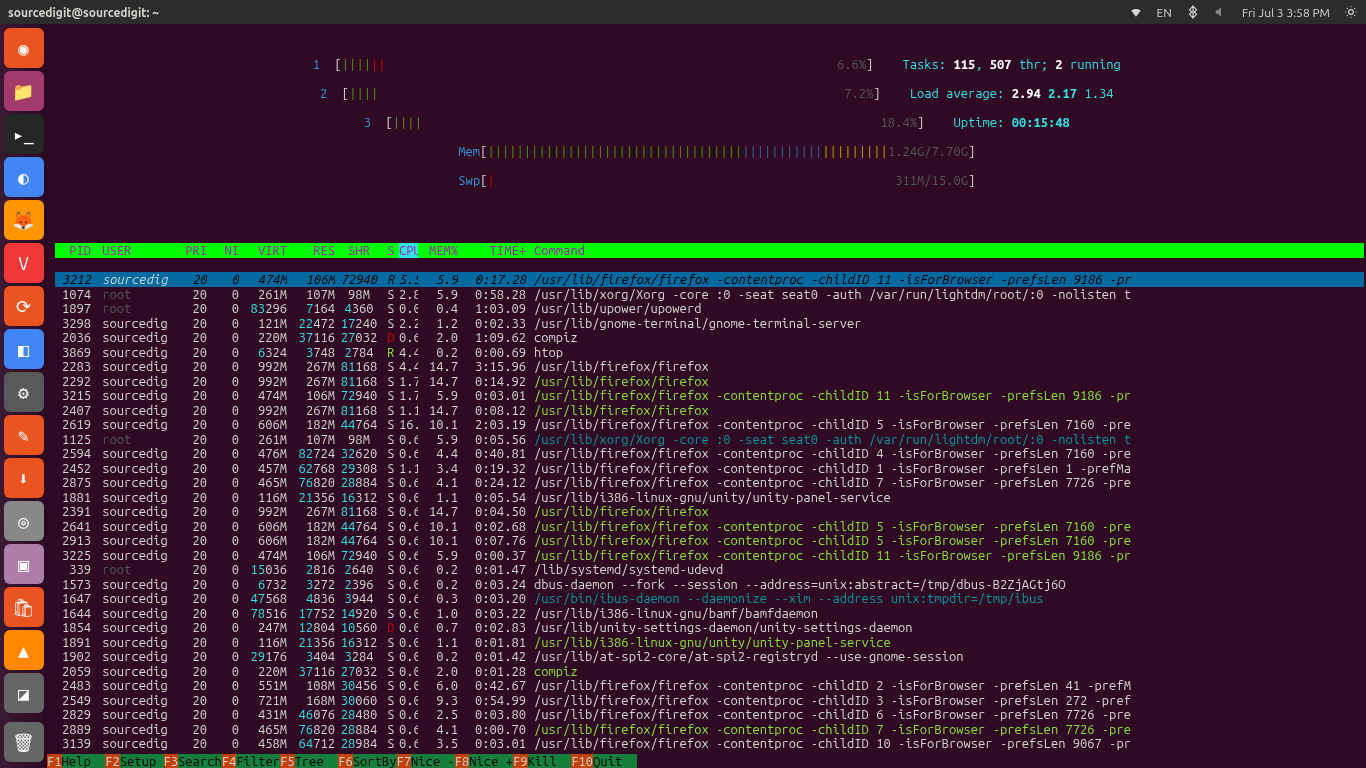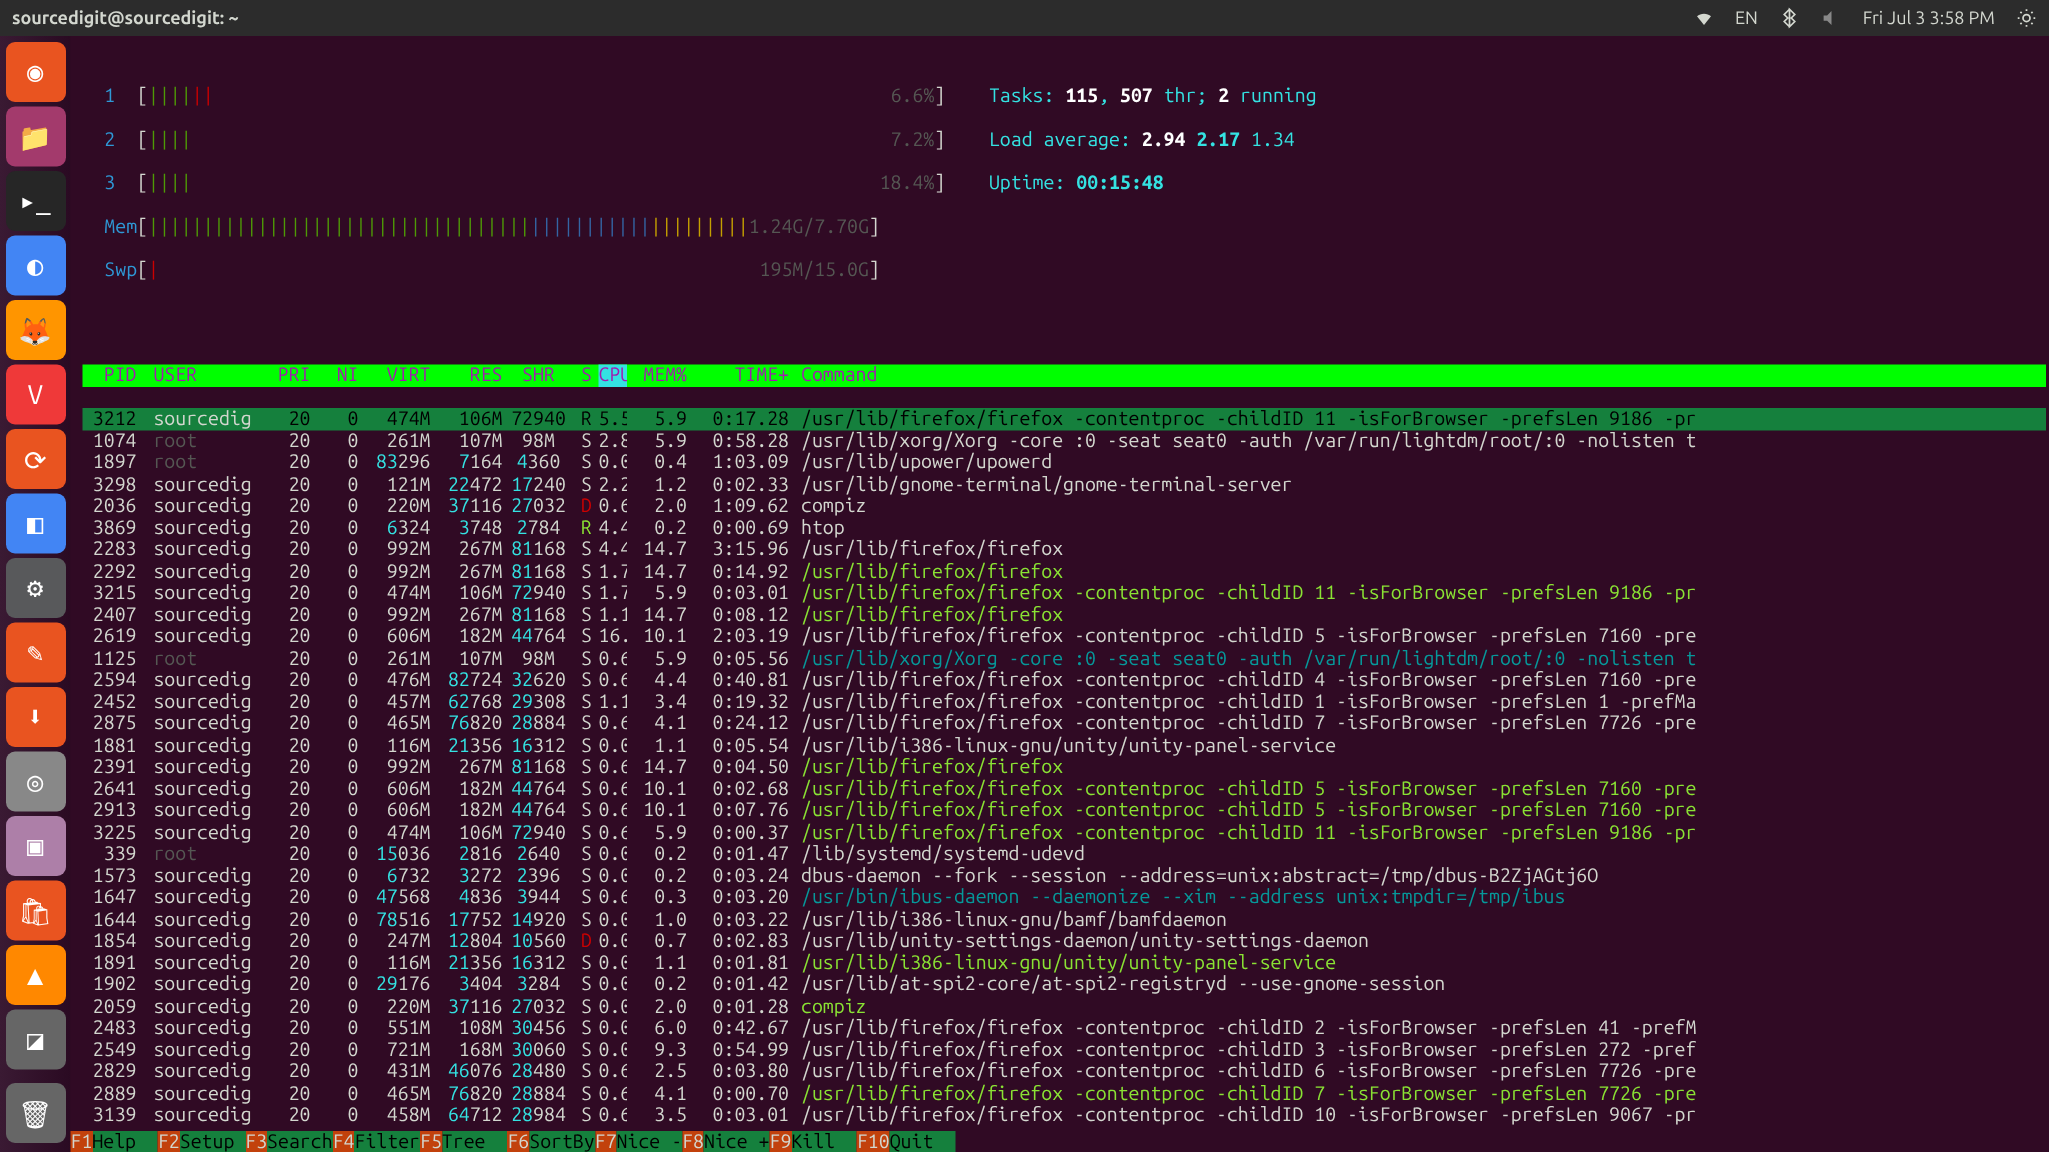--- a/index.html
+++ b/index.html
@@ -73,21 +73,21 @@
     top: 24px;
     right: 0;
     bottom: 0;
     background: #300a24;
     padding: 4px 2px 0 8px;
     line-height: 14.5px;
     white-space: pre;
     font-size: 13px;
     letter-spacing: 0;
   }
-  .meters { margin-bottom: 4px; }
+  .meters { margin-bottom: 4px; text-align: center; }
   .meters .row { height: 14.5px; }
   .c-label { color: #2e98d6; }
   .c-bracket { color: #d3d7cf; }
   .c-bar-g { color: #4e9a06; }
   .c-bar-r { color: #cc0000; }
   .c-bar-y { color: #c4a000; }
   .c-bar-b { color: #3465a4; }
   .c-dim { color: #555753; }
   .c-pct { color: #555753; }
   .c-white { color: #ffffff; font-weight: bold; }
@@ -97,21 +97,21 @@
     background: #00ff00;
     color: #a21caf;
     height: 14.5px;
     display: flex;
   }
   .header .sortcol { background: #34e2e2; }
   .plist .prow {
     height: 14.5px;
     display: flex;
   }
-  .plist .prow.selected { background: #15803d; color: #000; }
+  .plist .prow.selected { background: #0369a1; color: #000; font-style: italic; }
   .col { display: inline-block; overflow: hidden; }
   .col-pid { width: 40px; text-align: right; padding-right: 4px;}
   .col-user { width: 80px; }
   .col-pri { width: 32px; text-align: right; }
   .col-ni { width: 32px; text-align: right; }
   .col-virt { width: 48px; text-align: right; }
   .col-res { width: 48px; text-align: right; }
   .col-shr { width: 48px; text-align: center; }
   .col-s { width: 16px; text-align: center; }
   .col-cpu { width: 19px; text-align: right; }
@@ -192,19 +192,19 @@
   <div class="licon back">◪</div>
   <div class="licon trash">🗑</div>
 </div>
 
 <div class="terminal">
 <div class="meters">
 <div class="row"><span class="c-label">  1  </span><span class="c-bracket">[</span><span class="c-bar-g">||||</span><span class="c-bar-r">||</span><span class="c-dim">                                                              </span><span class="c-pct">6.6%</span><span class="c-bracket">]    </span><span class="c-cyan">Tasks: </span><span class="c-white">115</span><span class="c-cyan">, </span><span class="c-white">507</span><span class="c-cyan"> thr; </span><span class="c-white">2</span><span class="c-cyan"> running</span></div>
 <div class="row"><span class="c-label">  2  </span><span class="c-bracket">[</span><span class="c-bar-g">||||</span><span class="c-dim">                                                                </span><span class="c-pct">7.2%</span><span class="c-bracket">]    </span><span class="c-cyan">Load average: </span><span class="c-white">2.94</span> <span class="c-cyan-b">2.17</span> <span class="c-cyan">1.34</span></div>
 <div class="row"><span class="c-label">  3  </span><span class="c-bracket">[</span><span class="c-bar-g">||||</span><span class="c-dim">                                                               </span><span class="c-pct">18.4%</span><span class="c-bracket">]    </span><span class="c-cyan">Uptime: </span><span class="c-cyan-b">00:15:48</span></div>
 <div class="row"><span class="c-label">  Mem</span><span class="c-bracket">[</span><span class="c-bar-g">|||||||||||||||||||||||||||||||||||</span><span class="c-bar-b">|||||||||||</span><span class="c-bar-y">|||||||||</span><span class="c-dim">1.24G</span><span class="c-pct">/7.70G</span><span class="c-bracket">]</span></div>
-<div class="row"><span class="c-label">  Swp</span><span class="c-bracket">[</span><span class="c-bar-r">|</span><span class="c-dim">                                                       </span><span class="c-pct">195M</span><span class="c-pct">/15.0G</span><span class="c-bracket">]</span></div>
+<div class="row"><span class="c-label">  Swp</span><span class="c-bracket">[</span><span class="c-bar-r">|</span><span class="c-dim">                                                       </span><span class="c-pct">311M</span><span class="c-pct">/15.0G</span><span class="c-bracket">]</span></div>
 </div>
 <div style="height:8px"></div>
 <div class="header"><span class="col col-pid">PID</span><span class="col col-user"> <span>USER</span></span><span class="col col-pri">PRI</span><span class="col col-ni">NI</span><span class="col col-virt">VIRT</span><span class="col col-res">RES</span><span class="col col-shr">SHR</span><span class="col col-s">S</span><span class="col col-cpu sortcol">CPU%</span><span class="col col-mem">MEM%</span><span class="col col-time">TIME+</span><span class="col col-cmd">Command</span></div>
 <div class="plist" id="plist"><div class="prow selected"><span class="col col-pid">3212</span><span class="col col-user u-norm"> sourcedig</span><span class="col col-pri">20</span><span class="col col-ni">0</span><span class="col col-virt"><span class=""></span>474M</span><span class="col col-res"><span class=""></span>106M</span><span class="col col-shr"><span class="">72</span>940</span><span class="col col-s ">R</span><span class="col col-cpu">5.5</span><span class="col col-mem">5.9</span><span class="col col-time">0:17.28</span><span class="col col-cmd ">/usr/lib/firefox/firefox -contentproc -childID 11 -isForBrowser -prefsLen 9186 -pr</span></div><div class="prow"><span class="col col-pid">1074</span><span class="col col-user u-root"> root</span><span class="col col-pri">20</span><span class="col col-ni">0</span><span class="col col-virt"><span class="num-hi"></span>261M</span><span class="col col-res"><span class="num-hi"></span>107M</span><span class="col col-shr"><span class="num-hi"></span>98M</span><span class="col col-s s-S">S</span><span class="col col-cpu">2.8</span><span class="col col-mem">5.9</span><span class="col col-time">0:58.28</span><span class="col col-cmd cmd-norm">/usr/lib/xorg/Xorg -core :0 -seat seat0 -auth /var/run/lightdm/root/:0 -nolisten t</span></div><div class="prow"><span class="col col-pid">1897</span><span class="col col-user u-root"> root</span><span class="col col-pri">20</span><span class="col col-ni">0</span><span class="col col-virt"><span class="num-hi">83</span>296</span><span class="col col-res"><span class="num-hi">7</span>164</span><span class="col col-shr"><span class="num-hi">4</span>360</span><span class="col col-s s-S">S</span><span class="col col-cpu">0.0</span><span class="col col-mem">0.4</span><span class="col col-time">1:03.09</span><span class="col col-cmd cmd-norm">/usr/lib/upower/upowerd</span></div><div class="prow"><span class="col col-pid">3298</span><span class="col col-user u-norm"> sourcedig</span><span class="col col-pri">20</span><span class="col col-ni">0</span><span class="col col-virt"><span class="num-hi"></span>121M</span><span class="col col-res"><span class="num-hi">22</span>472</span><span class="col col-shr"><span class="num-hi">17</span>240</span><span class="col col-s s-S">S</span><span class="col col-cpu">2.2</span><span class="col col-mem">1.2</span><span class="col col-time">0:02.33</span><span class="col col-cmd cmd-norm">/usr/lib/gnome-terminal/gnome-terminal-server</span></div><div class="prow"><span class="col col-pid">2036</span><span class="col col-user u-norm"> sourcedig</span><span class="col col-pri">20</span><span class="col col-ni">0</span><span class="col col-virt"><span class="num-hi"></span>220M</span><span class="col col-res"><span class="num-hi">37</span>116</span><span class="col col-shr"><span class="num-hi">27</span>032</span><span class="col col-s s-D">D</span><span class="col col-cpu">0.6</span><span class="col col-mem">2.0</span><span class="col col-time">1:09.62</span><span class="col col-cmd cmd-norm">compiz</span></div><div class="prow"><span class="col col-pid">3869</span><span class="col col-user u-norm"> sourcedig</span><span class="col col-pri">20</span><span class="col col-ni">0</span><span class="col col-virt"><span class="num-hi">6</span>324</span><span class="col col-res"><span class="num-hi">3</span>748</span><span class="col col-shr"><span class="num-hi">2</span>784</span><span class="col col-s s-R">R</span><span class="col col-cpu">4.4</span><span class="col col-mem">0.2</span><span class="col col-time">0:00.69</span><span class="col col-cmd cmd-norm">htop</span></div><div class="prow"><span class="col col-pid">2283</span><span class="col col-user u-norm"> sourcedig</span><span class="col col-pri">20</span><span class="col col-ni">0</span><span class="col col-virt"><span class="num-hi"></span>992M</span><span class="col col-res"><span class="num-hi"></span>267M</span><span class="col col-shr"><span class="num-hi">81</span>168</span><span class="col col-s s-S">S</span><span class="col col-cpu">4.4</span><span class="col col-mem">14.7</span><span class="col col-time">3:15.96</span><span class="col col-cmd cmd-norm">/usr/lib/firefox/firefox</span></div><div class="prow"><span class="col col-pid">2292</span><span class="col col-user u-norm"> sourcedig</span><span class="col col-pri">20</span><span class="col col-ni">0</span><span class="col col-virt"><span class="num-hi"></span>992M</span><span class="col col-res"><span class="num-hi"></span>267M</span><span class="col col-shr"><span class="num-hi">81</span>168</span><span class="col col-s s-S">S</span><span class="col col-cpu">1.7</span><span class="col col-mem">14.7</span><span class="col col-time">0:14.92</span><span class="col col-cmd cmd-green">/usr/lib/firefox/firefox</span></div><div class="prow"><span class="col col-pid">3215</span><span class="col col-user u-norm"> sourcedig</span><span class="col col-pri">20</span><span class="col col-ni">0</span><span class="col col-virt"><span class="num-hi"></span>474M</span><span class="col col-res"><span class="num-hi"></span>106M</span><span class="col col-shr"><span class="num-hi">72</span>940</span><span class="col col-s s-S">S</span><span class="col col-cpu">1.7</span><span class="col col-mem">5.9</span><span class="col col-time">0:03.01</span><span class="col col-cmd cmd-green">/usr/lib/firefox/firefox -contentproc -childID 11 -isForBrowser -prefsLen 9186 -pr</span></div><div class="prow"><span class="col col-pid">2407</span><span class="col col-user u-norm"> sourcedig</span><span class="col col-pri">20</span><span class="col col-ni">0</span><span class="col col-virt"><span class="num-hi"></span>992M</span><span class="col col-res"><span class="num-hi"></span>267M</span><span class="col col-shr"><span class="num-hi">81</span>168</span><span class="col col-s s-S">S</span><span class="col col-cpu">1.1</span><span class="col col-mem">14.7</span><span class="col col-time">0:08.12</span><span class="col col-cmd cmd-green">/usr/lib/firefox/firefox</span></div><div class="prow"><span class="col col-pid">2619</span><span class="col col-user u-norm"> sourcedig</span><span class="col col-pri">20</span><span class="col col-ni">0</span><span class="col col-virt"><span class="num-hi"></span>606M</span><span class="col col-res"><span class="num-hi"></span>182M</span><span class="col col-shr"><span class="num-hi">44</span>764</span><span class="col col-s s-S">S</span><span class="col col-cpu">16.0</span><span class="col col-mem">10.1</span><span class="col col-time">2:03.19</span><span class="col col-cmd cmd-norm">/usr/lib/firefox/firefox -contentproc -childID 5 -isForBrowser -prefsLen 7160 -pre</span></div><div class="prow"><span class="col col-pid">1125</span><span class="col col-user u-root"> root</span><span class="col col-pri">20</span><span class="col col-ni">0</span><span class="col col-virt"><span class="num-hi"></span>261M</span><span class="col col-res"><span class="num-hi"></span>107M</span><span class="col col-shr"><span class="num-hi"></span>98M</span><span class="col col-s s-S">S</span><span class="col col-cpu">0.6</span><span class="col col-mem">5.9</span><span class="col col-time">0:05.56</span><span class="col col-cmd cmd-teal">/usr/lib/xorg/Xorg -core :0 -seat seat0 -auth /var/run/lightdm/root/:0 -nolisten t</span></div><div class="prow"><span class="col col-pid">2594</span><span class="col col-user u-norm"> sourcedig</span><span class="col col-pri">20</span><span class="col col-ni">0</span><span class="col col-virt"><span class="num-hi"></span>476M</span><span class="col col-res"><span class="num-hi">82</span>724</span><span class="col col-shr"><span class="num-hi">32</span>620</span><span class="col col-s s-S">S</span><span class="col col-cpu">0.6</span><span class="col col-mem">4.4</span><span class="col col-time">0:40.81</span><span class="col col-cmd cmd-norm">/usr/lib/firefox/firefox -contentproc -childID 4 -isForBrowser -prefsLen 7160 -pre</span></div><div class="prow"><span class="col col-pid">2452</span><span class="col col-user u-norm"> sourcedig</span><span class="col col-pri">20</span><span class="col col-ni">0</span><span class="col col-virt"><span class="num-hi"></span>457M</span><span class="col col-res"><span class="num-hi">62</span>768</span><span class="col col-shr"><span class="num-hi">29</span>308</span><span class="col col-s s-S">S</span><span class="col col-cpu">1.1</span><span class="col col-mem">3.4</span><span class="col col-time">0:19.32</span><span class="col col-cmd cmd-norm">/usr/lib/firefox/firefox -contentproc -childID 1 -isForBrowser -prefsLen 1 -prefMa</span></div><div class="prow"><span class="col col-pid">2875</span><span class="col col-user u-norm"> sourcedig</span><span class="col col-pri">20</span><span class="col col-ni">0</span><span class="col col-virt"><span class="num-hi"></span>465M</span><span class="col col-res"><span class="num-hi">76</span>820</span><span class="col col-shr"><span class="num-hi">28</span>884</span><span class="col col-s s-S">S</span><span class="col col-cpu">0.6</span><span class="col col-mem">4.1</span><span class="col col-time">0:24.12</span><span class="col col-cmd cmd-norm">/usr/lib/firefox/firefox -contentproc -childID 7 -isForBrowser -prefsLen 7726 -pre</span></div><div class="prow"><span class="col col-pid">1881</span><span class="col col-user u-norm"> sourcedig</span><span class="col col-pri">20</span><span class="col col-ni">0</span><span class="col col-virt"><span class="num-hi"></span>116M</span><span class="col col-res"><span class="num-hi">21</span>356</span><span class="col col-shr"><span class="num-hi">16</span>312</span><span class="col col-s s-S">S</span><span class="col col-cpu">0.0</span><span class="col col-mem">1.1</span><span class="col col-time">0:05.54</span><span class="col col-cmd cmd-norm">/usr/lib/i386-linux-gnu/unity/unity-panel-service</span></div><div class="prow"><span class="col col-pid">2391</span><span class="col col-user u-norm"> sourcedig</span><span class="col col-pri">20</span><span class="col col-ni">0</span><span class="col col-virt"><span class="num-hi"></span>992M</span><span class="col col-res"><span class="num-hi"></span>267M</span><span class="col col-shr"><span class="num-hi">81</span>168</span><span class="col col-s s-S">S</span><span class="col col-cpu">0.6</span><span class="col col-mem">14.7</span><span class="col col-time">0:04.50</span><span class="col col-cmd cmd-green">/usr/lib/firefox/firefox</span></div><div class="prow"><span class="col col-pid">2641</span><span class="col col-user u-norm"> sourcedig</span><span class="col col-pri">20</span><span class="col col-ni">0</span><span class="col col-virt"><span class="num-hi"></span>606M</span><span class="col col-res"><span class="num-hi"></span>182M</span><span class="col col-shr"><span class="num-hi">44</span>764</span><span class="col col-s s-S">S</span><span class="col col-cpu">0.6</span><span class="col col-mem">10.1</span><span class="col col-time">0:02.68</span><span class="col col-cmd cmd-green">/usr/lib/firefox/firefox -contentproc -childID 5 -isForBrowser -prefsLen 7160 -pre</span></div><div class="prow"><span class="col col-pid">2913</span><span class="col col-user u-norm"> sourcedig</span><span class="col col-pri">20</span><span class="col col-ni">0</span><span class="col col-virt"><span class="num-hi"></span>606M</span><span class="col col-res"><span class="num-hi"></span>182M</span><span class="col col-shr"><span class="num-hi">44</span>764</span><span class="col col-s s-S">S</span><span class="col col-cpu">0.6</span><span class="col col-mem">10.1</span><span class="col col-time">0:07.76</span><span class="col col-cmd cmd-green">/usr/lib/firefox/firefox -contentproc -childID 5 -isForBrowser -prefsLen 7160 -pre</span></div><div class="prow"><span class="col col-pid">3225</span><span class="col col-user u-norm"> sourcedig</span><span class="col col-pri">20</span><span class="col col-ni">0</span><span class="col col-virt"><span class="num-hi"></span>474M</span><span class="col col-res"><span class="num-hi"></span>106M</span><span class="col col-shr"><span class="num-hi">72</span>940</span><span class="col col-s s-S">S</span><span class="col col-cpu">0.6</span><span class="col col-mem">5.9</span><span class="col col-time">0:00.37</span><span class="col col-cmd cmd-green">/usr/lib/firefox/firefox -contentproc -childID 11 -isForBrowser -prefsLen 9186 -pr</span></div><div class="prow"><span class="col col-pid">339</span><span class="col col-user u-root"> root</span><span class="col col-pri">20</span><span class="col col-ni">0</span><span class="col col-virt"><span class="num-hi">15</span>036</span><span class="col col-res"><span class="num-hi">2</span>816</span><span class="col col-shr"><span class="num-hi">2</span>640</span><span class="col col-s s-S">S</span><span class="col col-cpu">0.0</span><span class="col col-mem">0.2</span><span class="col col-time">0:01.47</span><span class="col col-cmd cmd-norm">/lib/systemd/systemd-udevd</span></div><div class="prow"><span class="col col-pid">1573</span><span class="col col-user u-norm"> sourcedig</span><span class="col col-pri">20</span><span class="col col-ni">0</span><span class="col col-virt"><span class="num-hi">6</span>732</span><span class="col col-res"><span class="num-hi">3</span>272</span><span class="col col-shr"><span class="num-hi">2</span>396</span><span class="col col-s s-S">S</span><span class="col col-cpu">0.0</span><span class="col col-mem">0.2</span><span class="col col-time">0:03.24</span><span class="col col-cmd cmd-norm">dbus-daemon --fork --session --address=unix:abstract=/tmp/dbus-B2ZjAGtj6O</span></div><div class="prow"><span class="col col-pid">1647</span><span class="col col-user u-norm"> sourcedig</span><span class="col col-pri">20</span><span class="col col-ni">0</span><span class="col col-virt"><span class="num-hi">47</span>568</span><span class="col col-res"><span class="num-hi">4</span>836</span><span class="col col-shr"><span class="num-hi">3</span>944</span><span class="col col-s s-S">S</span><span class="col col-cpu">0.6</span><span class="col col-mem">0.3</span><span class="col col-time">0:03.20</span><span class="col col-cmd cmd-teal">/usr/bin/ibus-daemon --daemonize --xim --address unix:tmpdir=/tmp/ibus</span></div><div class="prow"><span class="col col-pid">1644</span><span class="col col-user u-norm"> sourcedig</span><span class="col col-pri">20</span><span class="col col-ni">0</span><span class="col col-virt"><span class="num-hi">78</span>516</span><span class="col col-res"><span class="num-hi">17</span>752</span><span class="col col-shr"><span class="num-hi">14</span>920</span><span class="col col-s s-S">S</span><span class="col col-cpu">0.0</span><span class="col col-mem">1.0</span><span class="col col-time">0:03.22</span><span class="col col-cmd cmd-norm">/usr/lib/i386-linux-gnu/bamf/bamfdaemon</span></div><div class="prow"><span class="col col-pid">1854</span><span class="col col-user u-norm"> sourcedig</span><span class="col col-pri">20</span><span class="col col-ni">0</span><span class="col col-virt"><span class="num-hi"></span>247M</span><span class="col col-res"><span class="num-hi">12</span>804</span><span class="col col-shr"><span class="num-hi">10</span>560</span><span class="col col-s s-D">D</span><span class="col col-cpu">0.0</span><span class="col col-mem">0.7</span><span class="col col-time">0:02.83</span><span class="col col-cmd cmd-norm">/usr/lib/unity-settings-daemon/unity-settings-daemon</span></div><div class="prow"><span class="col col-pid">1891</span><span class="col col-user u-norm"> sourcedig</span><span class="col col-pri">20</span><span class="col col-ni">0</span><span class="col col-virt"><span class="num-hi"></span>116M</span><span class="col col-res"><span class="num-hi">21</span>356</span><span class="col col-shr"><span class="num-hi">16</span>312</span><span class="col col-s s-S">S</span><span class="col col-cpu">0.0</span><span class="col col-mem">1.1</span><span class="col col-time">0:01.81</span><span class="col col-cmd cmd-green">/usr/lib/i386-linux-gnu/unity/unity-panel-service</span></div><div class="prow"><span class="col col-pid">1902</span><span class="col col-user u-norm"> sourcedig</span><span class="col col-pri">20</span><span class="col col-ni">0</span><span class="col col-virt"><span class="num-hi">29</span>176</span><span class="col col-res"><span class="num-hi">3</span>404</span><span class="col col-shr"><span class="num-hi">3</span>284</span><span class="col col-s s-S">S</span><span class="col col-cpu">0.0</span><span class="col col-mem">0.2</span><span class="col col-time">0:01.42</span><span class="col col-cmd cmd-norm">/usr/lib/at-spi2-core/at-spi2-registryd --use-gnome-session</span></div><div class="prow"><span class="col col-pid">2059</span><span class="col col-user u-norm"> sourcedig</span><span class="col col-pri">20</span><span class="col col-ni">0</span><span class="col col-virt"><span class="num-hi"></span>220M</span><span class="col col-res"><span class="num-hi">37</span>116</span><span class="col col-shr"><span class="num-hi">27</span>032</span><span class="col col-s s-S">S</span><span class="col col-cpu">0.0</span><span class="col col-mem">2.0</span><span class="col col-time">0:01.28</span><span class="col col-cmd cmd-green">compiz</span></div><div class="prow"><span class="col col-pid">2483</span><span class="col col-user u-norm"> sourcedig</span><span class="col col-pri">20</span><span class="col col-ni">0</span><span class="col col-virt"><span class="num-hi"></span>551M</span><span class="col col-res"><span class="num-hi"></span>108M</span><span class="col col-shr"><span class="num-hi">30</span>456</span><span class="col col-s s-S">S</span><span class="col col-cpu">0.0</span><span class="col col-mem">6.0</span><span class="col col-time">0:42.67</span><span class="col col-cmd cmd-norm">/usr/lib/firefox/firefox -contentproc -childID 2 -isForBrowser -prefsLen 41 -prefM</span></div><div class="prow"><span class="col col-pid">2549</span><span class="col col-user u-norm"> sourcedig</span><span class="col col-pri">20</span><span class="col col-ni">0</span><span class="col col-virt"><span class="num-hi"></span>721M</span><span class="col col-res"><span class="num-hi"></span>168M</span><span class="col col-shr"><span class="num-hi">30</span>060</span><span class="col col-s s-S">S</span><span class="col col-cpu">0.0</span><span class="col col-mem">9.3</span><span class="col col-time">0:54.99</span><span class="col col-cmd cmd-norm">/usr/lib/firefox/firefox -contentproc -childID 3 -isForBrowser -prefsLen 272 -pref</span></div><div class="prow"><span class="col col-pid">2829</span><span class="col col-user u-norm"> sourcedig</span><span class="col col-pri">20</span><span class="col col-ni">0</span><span class="col col-virt"><span class="num-hi"></span>431M</span><span class="col col-res"><span class="num-hi">46</span>076</span><span class="col col-shr"><span class="num-hi">28</span>480</span><span class="col col-s s-S">S</span><span class="col col-cpu">0.6</span><span class="col col-mem">2.5</span><span class="col col-time">0:03.80</span><span class="col col-cmd cmd-norm">/usr/lib/firefox/firefox -contentproc -childID 6 -isForBrowser -prefsLen 7726 -pre</span></div><div class="prow"><span class="col col-pid">2889</span><span class="col col-user u-norm"> sourcedig</span><span class="col col-pri">20</span><span class="col col-ni">0</span><span class="col col-virt"><span class="num-hi"></span>465M</span><span class="col col-res"><span class="num-hi">76</span>820</span><span class="col col-shr"><span class="num-hi">28</span>884</span><span class="col col-s s-S">S</span><span class="col col-cpu">0.6</span><span class="col col-mem">4.1</span><span class="col col-time">0:00.70</span><span class="col col-cmd cmd-green">/usr/lib/firefox/firefox -contentproc -childID 7 -isForBrowser -prefsLen 7726 -pre</span></div><div class="prow"><span class="col col-pid">3139</span><span class="col col-user u-norm"> sourcedig</span><span class="col col-pri">20</span><span class="col col-ni">0</span><span class="col col-virt"><span class="num-hi"></span>458M</span><span class="col col-res"><span class="num-hi">64</span>712</span><span class="col col-shr"><span class="num-hi">28</span>984</span><span class="col col-s s-S">S</span><span class="col col-cpu">0.6</span><span class="col col-mem">3.5</span><span class="col col-time">0:03.01</span><span class="col col-cmd cmd-norm">/usr/lib/firefox/firefox -contentproc -childID 10 -isForBrowser -prefsLen 9067 -pr</span></div></div>
 <div class="footer" id="footer"><span class="fkey">F1</span><span class="flbl">Help  </span><span class="fkey">F2</span><span class="flbl">Setup </span><span class="fkey">F3</span><span class="flbl">Search</span><span class="fkey">F4</span><span class="flbl">Filter</span><span class="fkey">F5</span><span class="flbl">Tree  </span><span class="fkey">F6</span><span class="flbl">SortBy</span><span class="fkey">F7</span><span class="flbl">Nice -</span><span class="fkey">F8</span><span class="flbl">Nice +</span><span class="fkey">F9</span><span class="flbl">Kill  </span><span class="fkey">F10</span><span class="flbl">Quit  </span></div>
 </div>
 
 </body></html>

